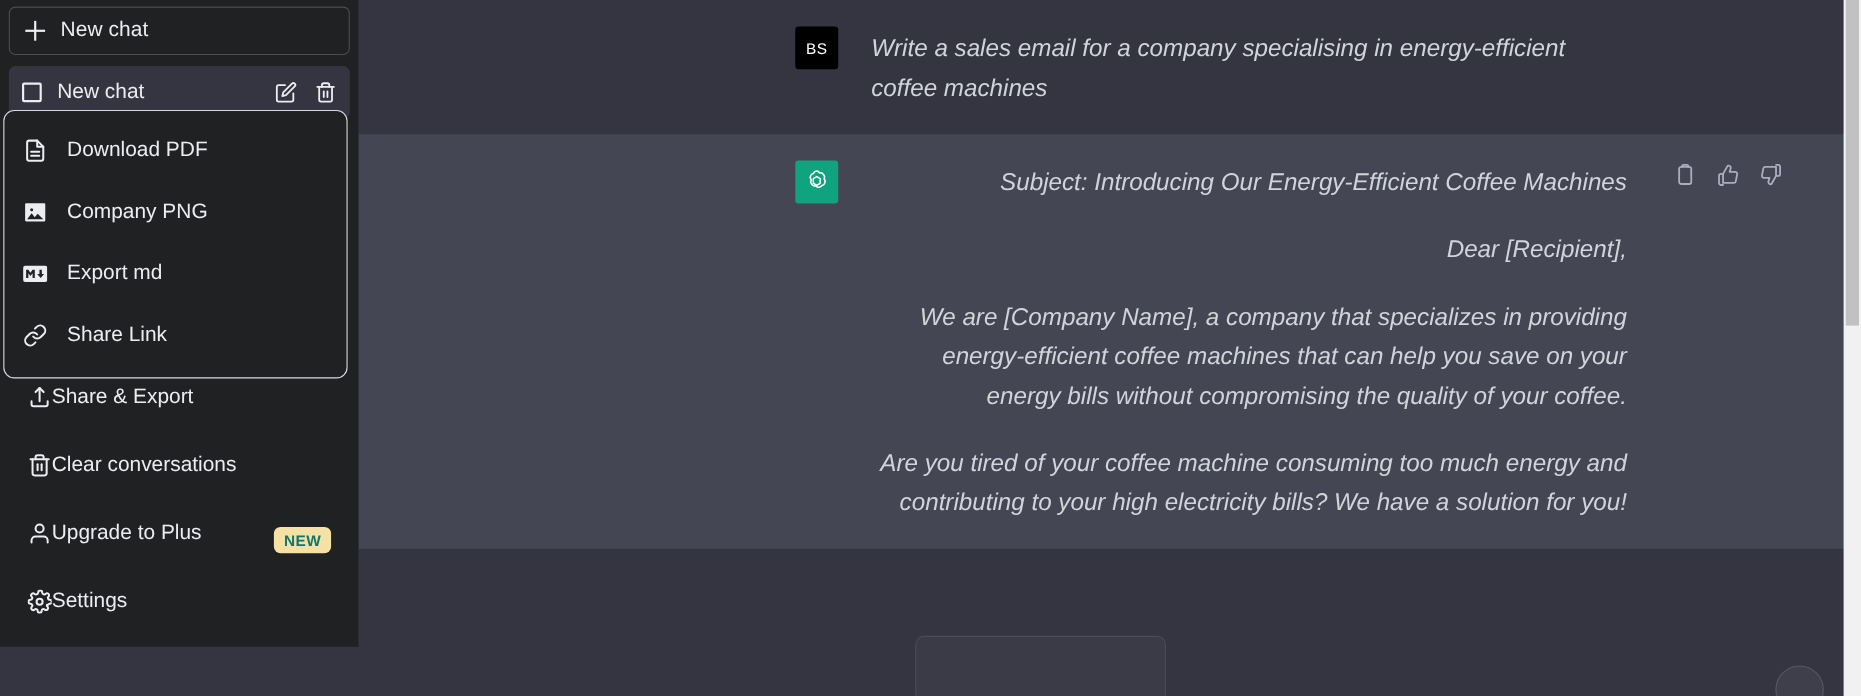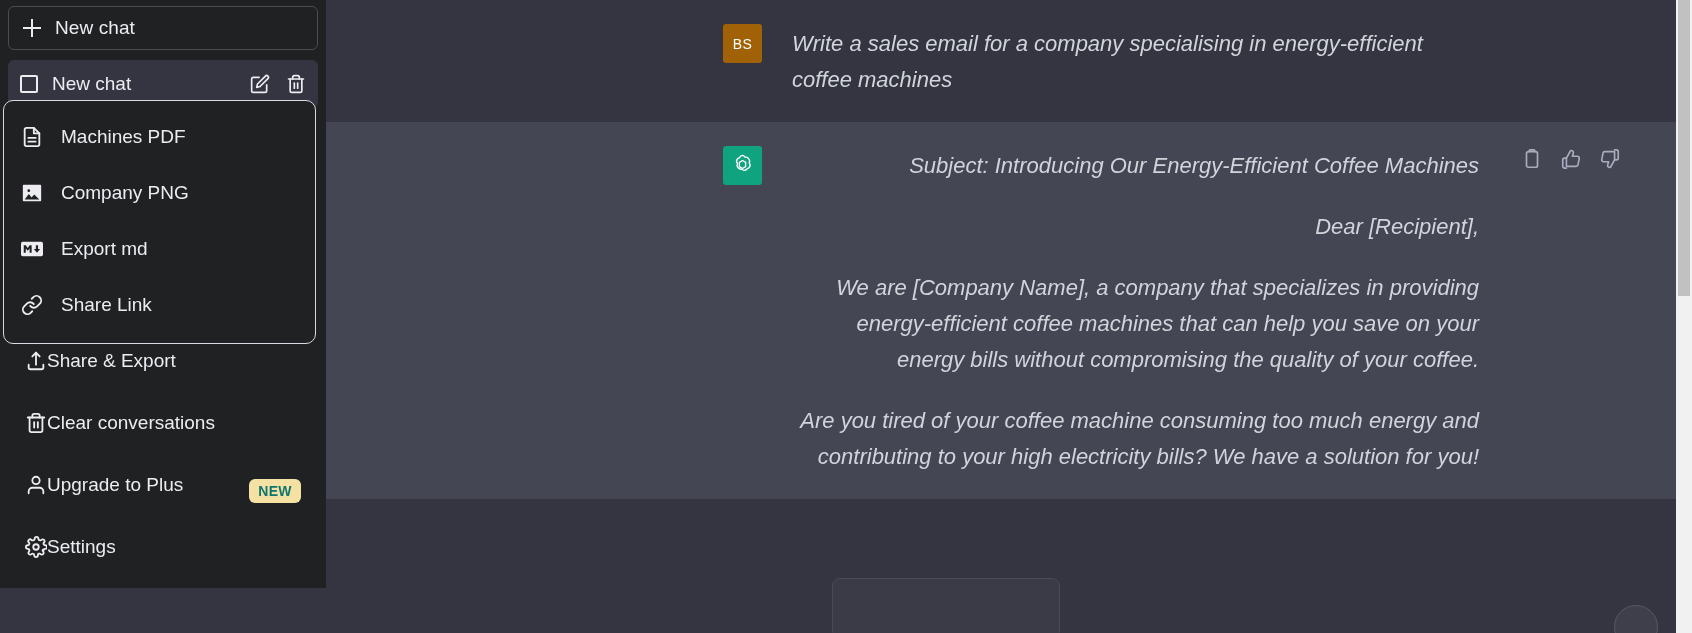--- a/index.html
+++ b/index.html
@@ -181,21 +181,21 @@
     width: 39px; height: 39px;
     flex: 0 0 39px;
     border-radius: 3px;
     display: flex;
     align-items: center;
     justify-content: center;
     color: #fff;
     font-size: 14px;
     letter-spacing: .5px;
   }
-  .avatar-user      { background: #a16207; }
+  .avatar-user      { background: #000000; }
   .avatar-assistant { background: #10a37f; }
 
   .msg-body {
     flex: 1 1 auto;
     min-width: 0;
     color: #d1d5db;
     font-size: 22px;
     line-height: 36px;
     padding-top: 2px;
     font-style: italic;
@@ -304,21 +304,21 @@
 
       <div class="menu-item">
         <span>
           <svg width="22" height="22" viewBox="0 0 24 24" fill="none" stroke="#ececf1" stroke-width="2" stroke-linecap="round" stroke-linejoin="round">
             <path d="M14 2H6a2 2 0 0 0-2 2v16a2 2 0 0 0 2 2h12a2 2 0 0 0 2-2V8z"></path>
             <polyline points="14 2 14 8 20 8"></polyline>
             <line x1="8" y1="13" x2="16" y2="13"></line>
             <line x1="8" y1="17" x2="16" y2="17"></line>
           </svg>
         </span>
-        <span>Machines PDF</span>
+        <span>Download PDF</span>
       </div>
 
       <div class="menu-item">
         <span>
           <svg width="22" height="22" viewBox="0 0 24 24" fill="#ececf1">
             <path d="M21 3H3a1 1 0 0 0-1 1v16a1 1 0 0 0 1 1h18a1 1 0 0 0 1-1V4a1 1 0 0 0-1-1zM8.5 8a1.5 1.5 0 1 1 0 3 1.5 1.5 0 0 1 0-3zM4 19l4.5-6 3 4 3-3.5L20 19H4z"></path>
           </svg>
         </span>
         <span>Company PNG</span>
       </div>

